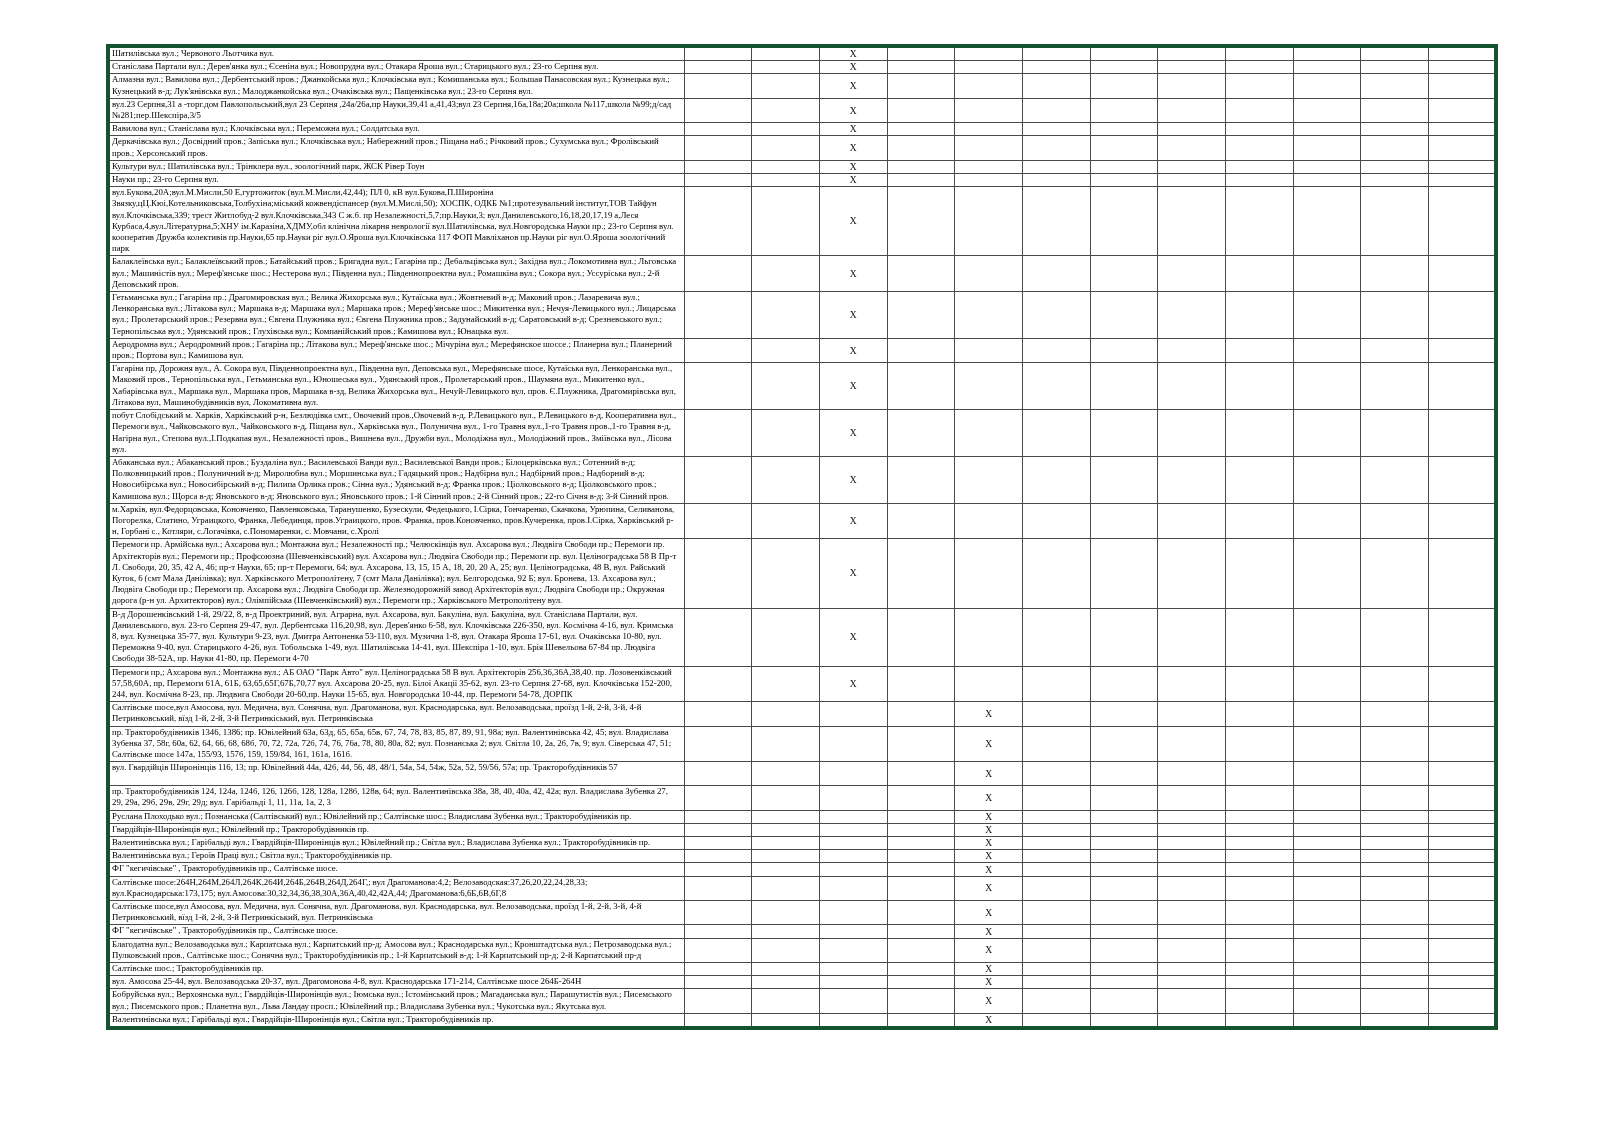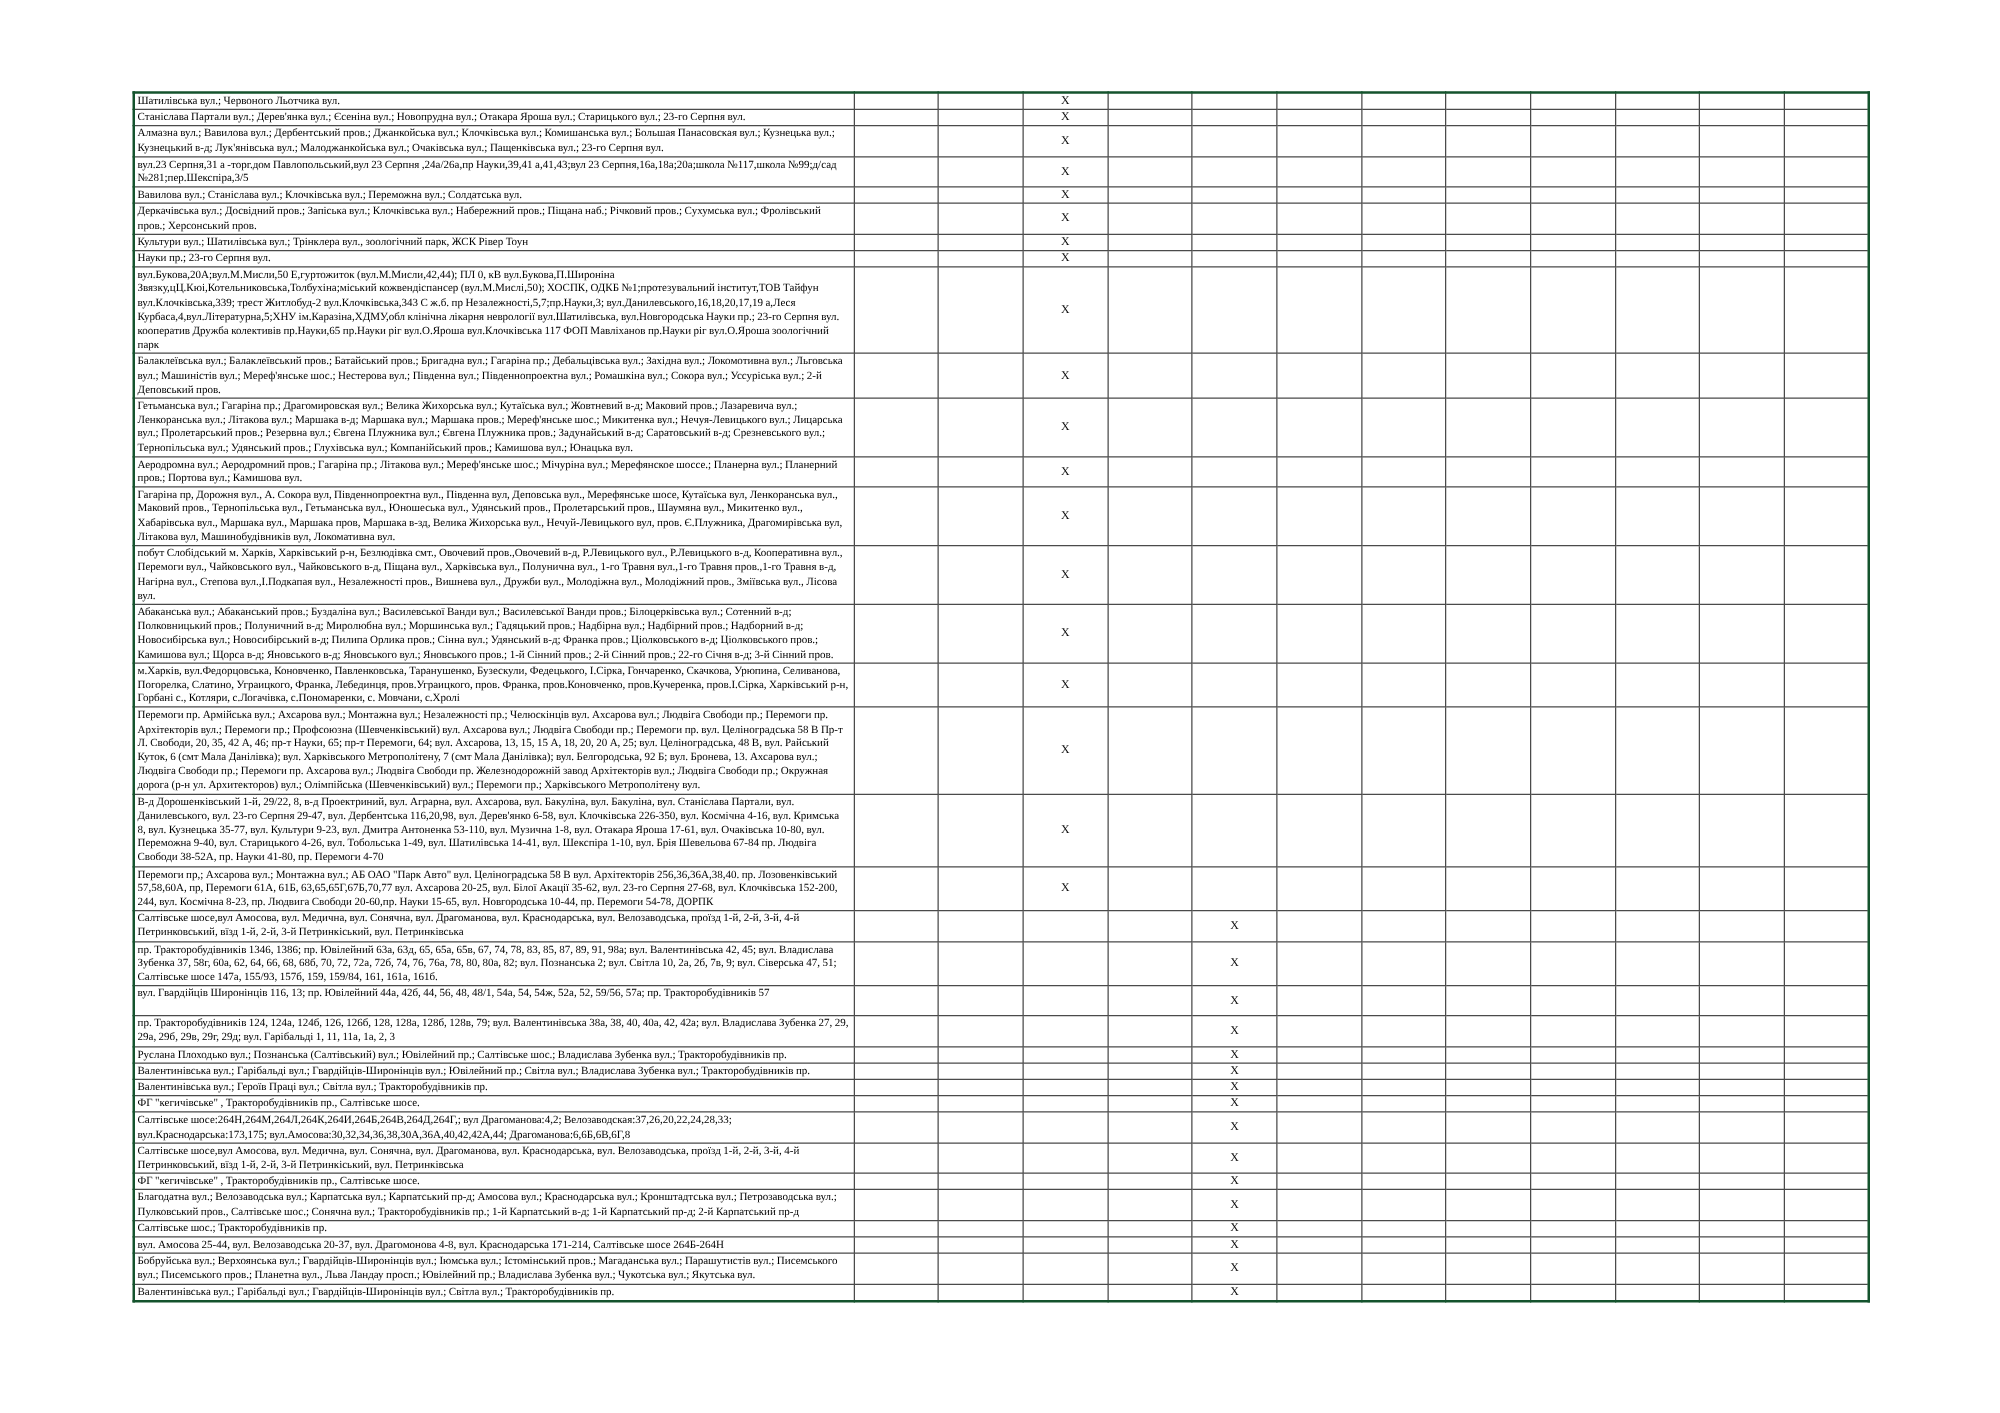--- a/index.html
+++ b/index.html
@@ -3,22 +3,21 @@
 <meta charset="utf-8">
 <style>
   html,body{margin:0;padding:0;}
   body{
     width:1600px;height:1130px;background:#ffffff;position:relative;
     font-family:"Liberation Serif",serif;color:#000;
   }
   .table-wrap{position:absolute;left:106px;top:44px;}
   table{
     border-collapse:collapse;table-layout:fixed;width:1388px;
-    border:2px solid #14532d;
-    margin-top:29px;
+    border:4px solid #14532d;
   }
   col.col-streets{width:576px;}
   col.col-mark{width:67.7px;}
   td{border:1px solid #4a4a4a;background:#ffffff;}
   .streets-cell{
     font-size:8.8px;line-height:11.2px;padding:0 3px 1px 2px;
     vertical-align:top;word-spacing:-0.2px;overflow:hidden;
   }
   .streets-cell.tall{height:22px;}
   .mark-cell{
@@ -372,36 +371,51 @@
           <td class="mark-cell">X</td>
           <td class="mark-cell"></td>
           <td class="mark-cell"></td>
           <td class="mark-cell"></td>
           <td class="mark-cell"></td>
           <td class="mark-cell"></td>
           <td class="mark-cell"></td>
           <td class="mark-cell"></td>
         </tr>
         <tr>
-          <td class="streets-cell">пр. Тракторобудівників 124, 124а, 124б, 126, 126б, 128, 128а, 128б, 128в, 79; вул. Валентинівська 38а, 38, 40, 40а, 42, 42а; вул. Владислава Зубенка 27, 29, 29а, 29б, 29в, 29г, 29д; вул. Гарібальді 1, 11, 11а, 1а, 2, 3</td>
+          <td class="streets-cell">пр. Тракторобудівників 124, 124а, 124б, 126, 126б, 128, 128а, 128б, 128в, 64; вул. Валентинівська 38а, 38, 40, 40а, 42, 42а; вул. Владислава Зубенка 27, 29, 29а, 29б, 29в, 29г, 29д; вул. Гарібальді 1, 11, 11а, 1а, 2, 3</td>
           <td class="mark-cell"></td>
           <td class="mark-cell"></td>
           <td class="mark-cell"></td>
           <td class="mark-cell"></td>
           <td class="mark-cell">X</td>
           <td class="mark-cell"></td>
           <td class="mark-cell"></td>
           <td class="mark-cell"></td>
           <td class="mark-cell"></td>
           <td class="mark-cell"></td>
           <td class="mark-cell"></td>
           <td class="mark-cell"></td>
         </tr>
         <tr>
           <td class="streets-cell">Руслана Плоходько вул.; Познанська (Салтівський) вул.; Ювілейний пр.; Салтівське шос.; Владислава Зубенка вул.; Тракторобудівників пр.</td>
+          <td class="mark-cell"></td>
+          <td class="mark-cell"></td>
+          <td class="mark-cell"></td>
+          <td class="mark-cell"></td>
+          <td class="mark-cell">X</td>
+          <td class="mark-cell"></td>
+          <td class="mark-cell"></td>
+          <td class="mark-cell"></td>
+          <td class="mark-cell"></td>
+          <td class="mark-cell"></td>
+          <td class="mark-cell"></td>
+          <td class="mark-cell"></td>
+        </tr>
+        <tr>
+          <td class="streets-cell">Гвардійців-Широнінців вул.; Ювілейний пр.; Тракторобудівників пр.</td>
           <td class="mark-cell"></td>
           <td class="mark-cell"></td>
           <td class="mark-cell"></td>
           <td class="mark-cell"></td>
           <td class="mark-cell">X</td>
           <td class="mark-cell"></td>
           <td class="mark-cell"></td>
           <td class="mark-cell"></td>
           <td class="mark-cell"></td>
           <td class="mark-cell"></td>

